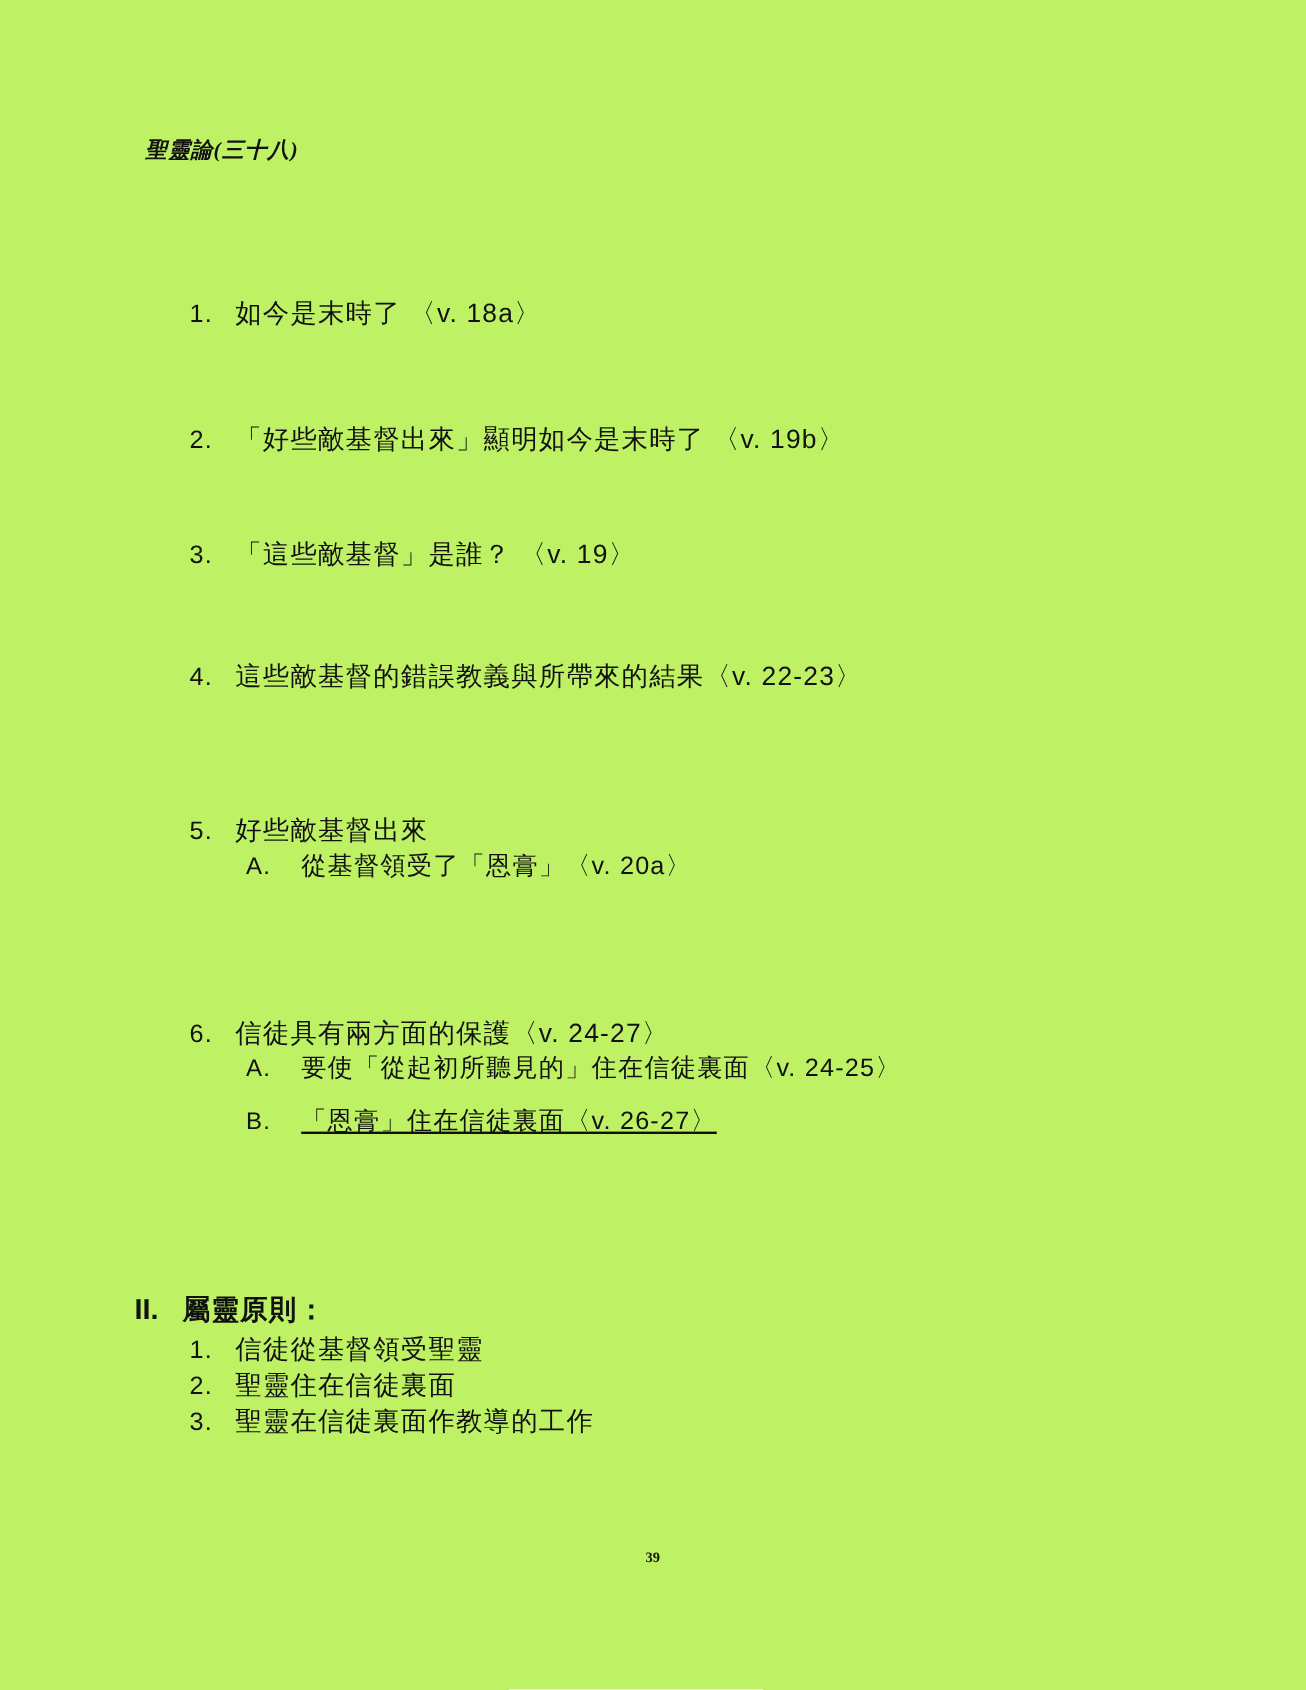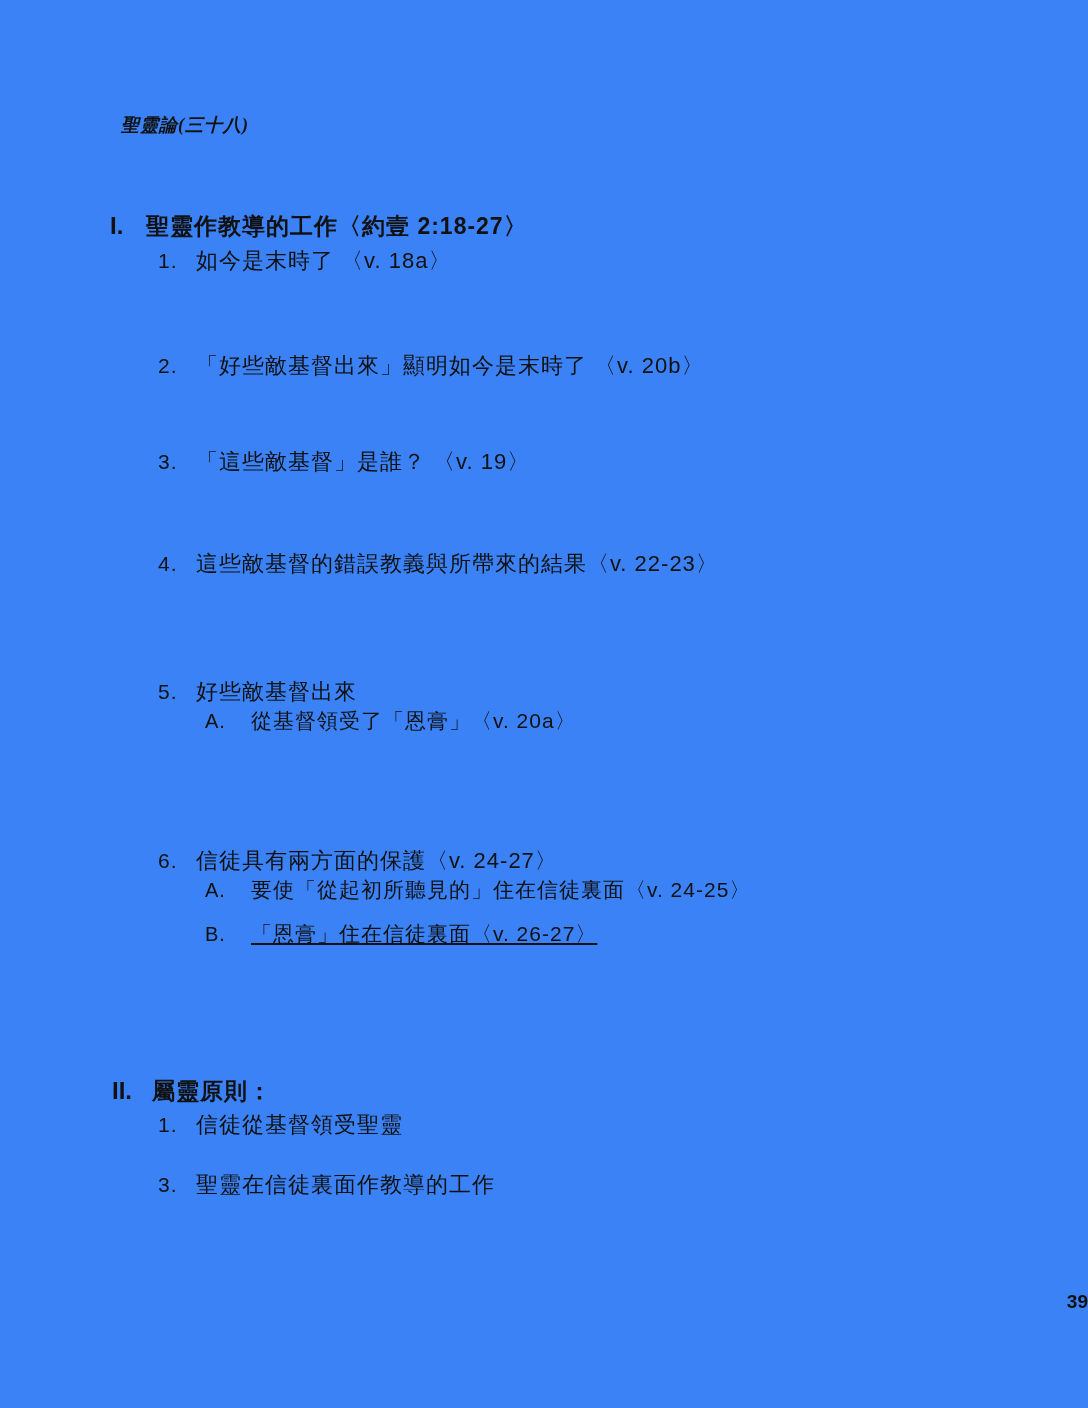--- a/index.html
+++ b/index.html
@@ -5,21 +5,21 @@
   * { margin: 0; padding: 0; box-sizing: border-box; }
   html, body {
     width: 1088px; height: 1408px;
     background: #ffffff;
     color: #111111;
     font-family: "Liberation Sans", sans-serif;
   }
   .page {
     position: relative;
     width: 1088px; height: 1408px;
-    background: #3b82f6;
+    background: #bef264;
     overflow: hidden;
   }
   .line { position: absolute; white-space: nowrap; }
 
   .header-note {
     left: 121px; top: 113px;
     font-family: "Liberation Serif", serif;
     font-style: italic;
     font-weight: bold;
     font-size: 18px;
@@ -60,44 +60,41 @@
   .subitem { font-size: 21px; letter-spacing: 1px; }
   .subitem .letter {
     display: inline-block;
     min-width: 46px;
     font-family: "Liberation Sans", sans-serif;
     font-size: 20px;
   }
 
   .page-number {
     left: 0; right: 0; top: 1291px;
-    text-align: right;
-    font-family: Liberation Sans, sans-serif;
+    text-align: center;
+    font-family: Liberation Serif, serif;
     font-weight: bold;
-    font-size: 19px;
+    font-size: 12px;
   }
 </style>
 </head>
 <body>
 
 <div class="page">
 
   <div class="line header-note">聖靈論(三十八)</div>
 
 
-  <div class="line sec-heading sec1-heading">
-    <span class="numeral">I.</span><span class="heading-text">聖靈作教導的工作〈約壹 2:18-27〉</span>
-  </div>
 
   <div class="line item" style="left:158px; top:246px;">
     <span class="num">1.</span><span class="txt">如今是末時了 〈v. 18a〉</span>
   </div>
 
   <div class="line item" style="left:158px; top:351px;">
-    <span class="num">2.</span><span class="txt">「好些敵基督出來」顯明如今是末時了 〈v. 20b〉</span>
+    <span class="num">2.</span><span class="txt">「好些敵基督出來」顯明如今是末時了 〈v. 19b〉</span>
   </div>
 
   <div class="line item" style="left:158px; top:447px;">
     <span class="num">3.</span><span class="txt">「這些敵基督」是誰？ 〈v. 19〉</span>
   </div>
 
   <div class="line item" style="left:158px; top:549px;">
     <span class="num">4.</span><span class="txt">這些敵基督的錯誤教義與所帶來的結果〈v. 22-23〉</span>
   </div>
 
@@ -123,20 +120,23 @@
   </div>
 
   <div class="line sec-heading sec2-heading">
     <span class="numeral">II.</span><span class="heading-text">屬靈原則：</span>
   </div>
 
   <div class="line item" style="left:158px; top:1110px;">
     <span class="num">1.</span><span class="txt">信徒從基督領受聖靈</span>
   </div>
 
+  <div class="line item" style="left:158px; top:1140px;">
+    <span class="num">2.</span><span class="txt">聖靈住在信徒裏面</span>
+  </div>
 
   <div class="line item" style="left:158px; top:1170px;">
     <span class="num">3.</span><span class="txt">聖靈在信徒裏面作教導的工作</span>
   </div>
 
   <div class="line page-number">39</div>
 
 </div>
 
 </body></html>

